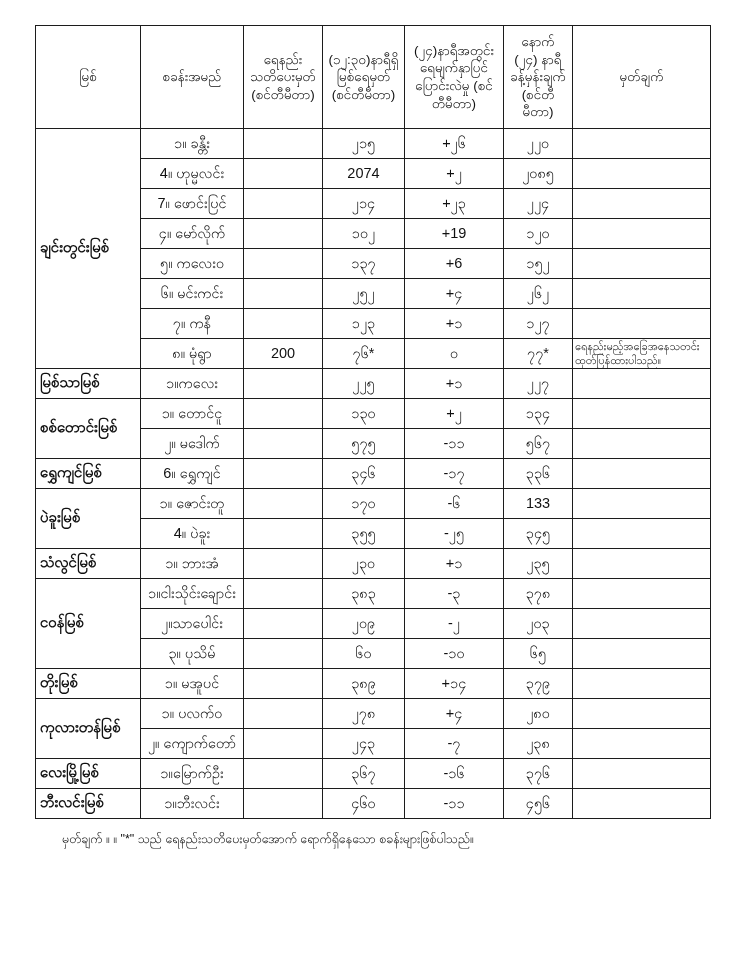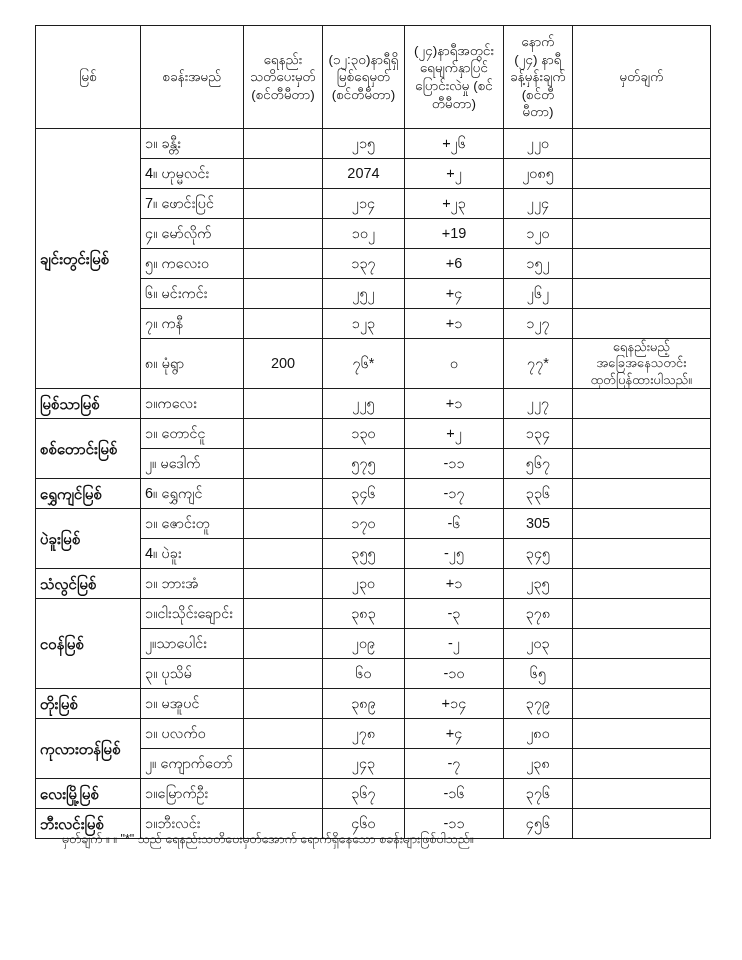--- a/index.html
+++ b/index.html
@@ -26,24 +26,24 @@
     vertical-align:middle;
     color:#111;
   }
   .doc-table thead th{
     height:100px;
     font-weight:normal;
     text-align:center;
     font-size:13.5px;
   }
   .doc-table tbody tr{height:30px;}
-  td.river{font-weight:bold;text-align:left;font-size:15px;}
-  td.st{text-align:left;font-size:14.5px;}
+  td.river{font-weight:bold;text-align:left;font-size:15px;font-family:Liberation Mono, monospace;}
+  td.st{text-align:center;font-size:14.5px;}
   td.num{text-align:center;font-size:14.5px;}
-  td.rem{font-size:13px;line-height:1.25;text-align:center;padding:0 16px;}
+  td.rem{font-size:11px;line-height:1.25;padding:0 2px;}
   .footnote{
     position:absolute;left:62px;top:831px;width:640px;
     font-size:12.5px;color:#111;
   }
 </style>
 </head>
 <body>
 
 <div class="page">
 
@@ -173,21 +173,21 @@
         <td class="num">၃၃၆</td>
         <td class="rem"></td>
       </tr>
 
       <tr>
         <td class="river" rowspan="2">ပဲခူးမြစ်</td>
         <td class="st">၁။ ဇောင်းတူ</td>
         <td class="num"></td>
         <td class="num">၁၇၀</td>
         <td class="num">-၆</td>
-        <td class="num">305</td>
+        <td class="num">133</td>
         <td class="rem"></td>
       </tr>
       <tr>
         <td class="st">4။ ပဲခူး</td>
         <td class="num"></td>
         <td class="num">၃၅၅</td>
         <td class="num">-၂၅</td>
         <td class="num">၃၄၅</td>
         <td class="rem"></td>
       </tr>

